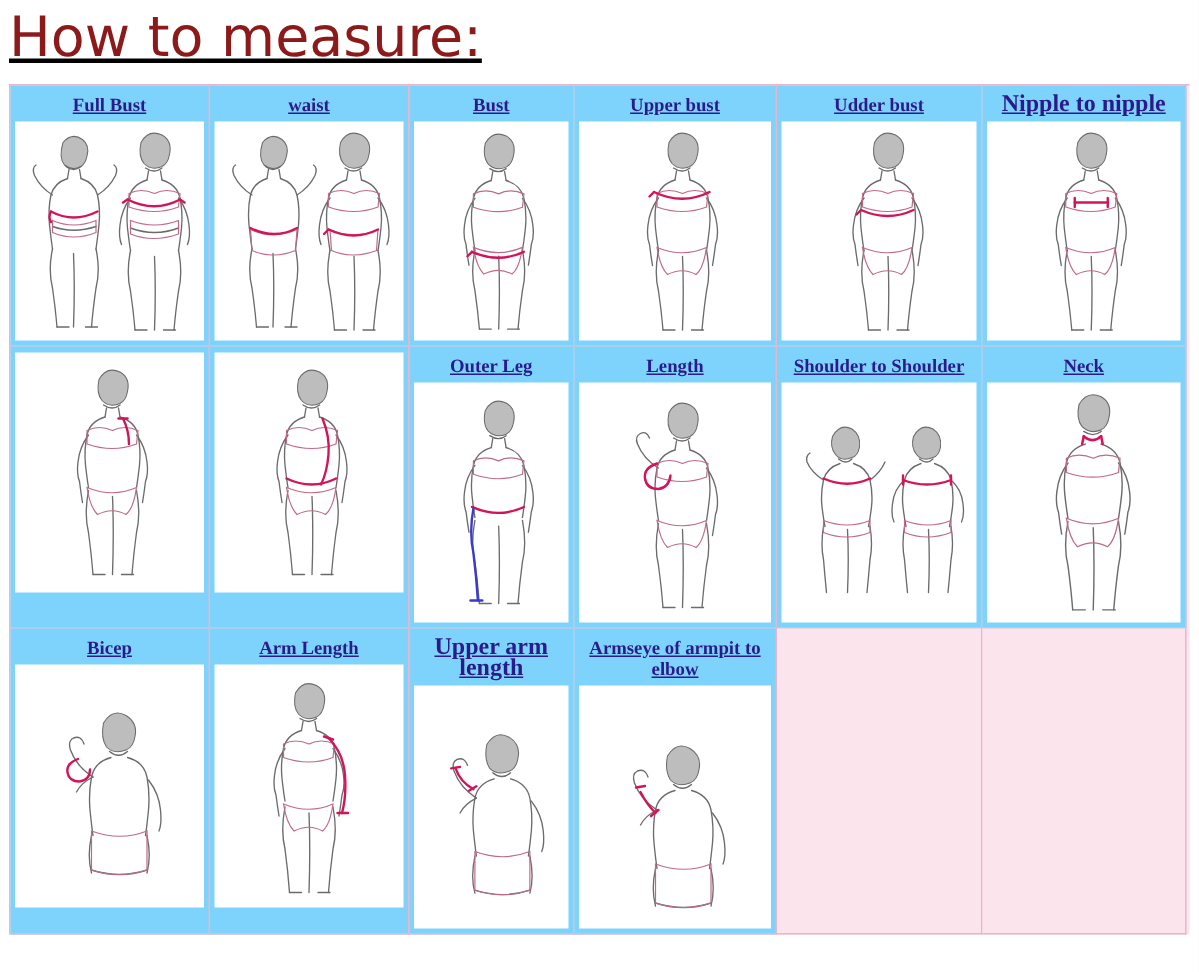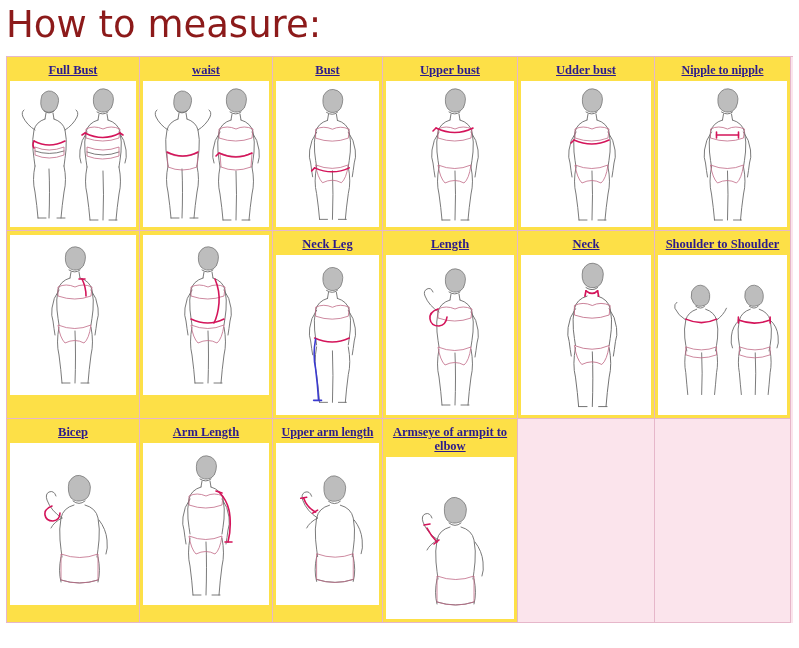--- a/index.html
+++ b/index.html
@@ -11,20 +11,21 @@
     width: 799px;
     height: 648px;
     font-family: "Liberation Serif", serif;
     overflow: hidden;
   }
   #page {
     position: relative;
     width: 799px;
     height: 648px;
     background: #ffffff;
+    text-decoration: underline;
   }
   #title {
     font-family: "DejaVu Sans", sans-serif;
     font-size: 37px;
     font-weight: 400;
     color: #8c1a1a;
     letter-spacing: 0px;
     padding: 2px 0 0 6px;
     line-height: 46px;
     height: 50px;
@@ -38,42 +39,42 @@
     border-top: 1px solid #e6b7ca;
     border-left: 1px solid #e6b7ca;
     background: #fbe4ec;
     display: grid;
     grid-template-columns: 133px 133px 110px 135px 137px 136px;
     grid-auto-rows: auto;
   }
   .cell {
     border-right: 1px solid #e6b7ca;
     border-bottom: 1px solid #e6b7ca;
-    background: #fde047;
+    background: #7dd3fc;
     padding: 4px 3px 3px 3px;
     box-sizing: border-box;
     position: relative;
   }
   .cell.empty {
     background: #fbe4ec;
   }
   .cap {
     display: block;
     text-align: center;
     font-family: "Liberation Serif", serif;
     font-size: 12.5px;
     font-weight: bold;
     color: #2b1a8c;
     text-decoration: underline;
     line-height: 14px;
     margin: 2px 0 4px 0;
     cursor: pointer;
   }
   .cap.small {
-    font-size: 12px;
+    font-size: 16px;
   }
   .art {
     background: #ffffff;
     margin: 0 auto;
     position: relative;
     overflow: hidden;
   }
   .row1 .art { height: 146px; }
   .row2 .art { height: 160px; }
   .row3 .art { height: 162px; }
@@ -322,21 +323,21 @@
             <path class="und" d="M14 46 q8 -4 17 0 q8 -4 17 0 l-1 9 q-16 6 -33 0z"></path>
             <path class="und" d="M14 84 q17 7 33 0 q-2 14 -7 18 q-9 -5 -19 0 q-5 -5 -7 -18z"></path>
             <path class="tape" d="M38 38 q5 12 4 24 q-1 12 -5 20"></path>
             <path class="tape" d="M14 78 q17 8 33 0"></path>
           </g>
         </svg>
       </div>
     </div>
 
     <div class="cell row2">
-      <span class="cap">Neck Leg</span>
+      <span class="cap">Outer Leg</span>
       <div class="art">
         <svg viewBox="0 0 104 152" preserveAspectRatio="xMidYMid meet">
           <g transform="translate(26,2)">
             <path class="hair" d="M22 12 q5 -9 14 -5 q7 4 5 13 q-1 6 -5 8 q-7 3 -12 -2 q-4 -5 -2 -14z"></path>
             <path class="ln" d="M25 29 q6 4 11 0"></path>
             <path class="ln" d="M27 31 l-1 6 M35 31 l1 6"></path>
             <path class="ln" d="M26 37 q-10 3 -12 12 q-2 10 -1 20 q1 9 2 15"></path>
             <path class="ln" d="M36 37 q10 3 12 12 q2 10 1 20 q-1 9 -2 15"></path>
             <path class="ln" d="M15 49 q-6 8 -7 18 q-1 8 1 13 q1 8 2 14"></path>
             <path class="ln" d="M47 49 q6 8 7 18 q1 8 -1 13 q-1 8 -2 14"></path>
@@ -366,44 +367,20 @@
 
             <path class="ln" d="M23 51 q-10 -6 -14 -16 q-2 -5 2 -7 q4 -2 6 3"></path>
             <path class="ln" d="M55 51 q6 8 7 18 q1 8 -1 13 q-1 8 -2 14"></path>
             <path class="ln" d="M23 88 q-3 16 0 28 q2 15 3 28"></path>
             <path class="ln" d="M55 88 q3 16 0 28 q-2 15 -3 28"></path>
             <path class="ln" d="M39 92 q1 24 0 52"></path>
             <path class="ln" d="M26 144 l8 0 M45 144 l8 0"></path>
             <path class="und" d="M22 48 q8 -4 17 0 q8 -4 17 0 l-1 9 q-16 6 -33 0z"></path>
             <path class="und" d="M22 86 q17 7 33 0 q-2 14 -7 18 q-9 -5 -19 0 q-5 -5 -7 -18z"></path>
             <path class="tape" d="M22 48 q-9 3 -8 10 q1 7 9 7 q7 -1 8 -9"></path>
-          </g>
-        </svg>
-      </div>
-    </div>
-
-    <div class="cell row2">
-      <span class="cap">Neck</span>
-      <div class="art">
-        <svg viewBox="0 0 106 152" preserveAspectRatio="xMidYMid meet">
-          <g transform="translate(28,2)">
-            <path class="hair" d="M22 12 q5 -9 14 -5 q7 4 5 13 q-1 6 -5 8 q-7 3 -12 -2 q-4 -5 -2 -14z"></path>
-            <path class="ln" d="M25 29 q6 4 11 0"></path>
-            <path class="ln" d="M26 37 q-10 3 -12 12 q-2 10 -1 20 q1 9 2 15"></path>
-            <path class="ln" d="M36 37 q10 3 12 12 q2 10 1 20 q-1 9 -2 15"></path>
-            <path class="ln" d="M15 49 q-6 8 -7 18 q-1 8 1 13 q1 8 2 14"></path>
-            <path class="ln" d="M47 49 q6 8 7 18 q1 8 -1 13 q-1 8 -2 14"></path>
-            <path class="ln" d="M15 86 q-3 16 0 28 q2 15 3 28"></path>
-            <path class="ln" d="M47 86 q3 16 0 28 q-2 15 -3 28"></path>
-            <path class="ln" d="M31 90 q1 24 0 52"></path>
-            <path class="ln" d="M18 142 l8 0 M37 142 l8 0"></path>
-            <path class="und" d="M14 46 q8 -4 17 0 q8 -4 17 0 l-1 9 q-16 6 -33 0z"></path>
-            <path class="und" d="M14 84 q17 7 33 0 q-2 14 -7 18 q-9 -5 -19 0 q-5 -5 -7 -18z"></path>
-            <path class="tape" d="M25 32 q6 5 11 0"></path>
-            <path class="tape" d="M25 32 l-1 5 M36 32 l1 5"></path>
           </g>
         </svg>
       </div>
     </div>
 
     <div class="cell row2">
       <span class="cap">Shoulder to Shoulder</span>
       <div class="art">
         <svg viewBox="0 0 130 152" preserveAspectRatio="xMidYMid meet">
 
@@ -427,20 +404,44 @@
             <path class="ln" d="M25 30 q-9 3 -11 11 q-2 9 -1 18 q1 8 2 13"></path>
             <path class="ln" d="M34 30 q9 3 11 11 q2 9 1 18 q-1 8 -2 13"></path>
             <path class="ln" d="M14 41 q-7 6 -8 16 q-1 8 1 12"></path>
             <path class="ln" d="M45 41 q7 6 8 16 q1 8 -1 12"></path>
             <path class="ln" d="M14 72 q-2 12 0 22 q1 12 2 22"></path>
             <path class="ln" d="M45 72 q2 12 0 22 q-1 12 -2 22"></path>
             <path class="ln" d="M30 74 q1 20 0 42"></path>
             <path class="und" d="M14 68 q16 6 31 0 l0 8 q-16 6 -31 0z"></path>
             <path class="tape" d="M13 41 q16 6 32 0"></path>
             <path class="tape" d="M13 38 l0 6 M45 38 l0 6"></path>
+          </g>
+        </svg>
+      </div>
+    </div>
+
+    <div class="cell row2">
+      <span class="cap">Neck</span>
+      <div class="art">
+        <svg viewBox="0 0 106 152" preserveAspectRatio="xMidYMid meet">
+          <g transform="translate(28,2)">
+            <path class="hair" d="M22 12 q5 -9 14 -5 q7 4 5 13 q-1 6 -5 8 q-7 3 -12 -2 q-4 -5 -2 -14z"></path>
+            <path class="ln" d="M25 29 q6 4 11 0"></path>
+            <path class="ln" d="M26 37 q-10 3 -12 12 q-2 10 -1 20 q1 9 2 15"></path>
+            <path class="ln" d="M36 37 q10 3 12 12 q2 10 1 20 q-1 9 -2 15"></path>
+            <path class="ln" d="M15 49 q-6 8 -7 18 q-1 8 1 13 q1 8 2 14"></path>
+            <path class="ln" d="M47 49 q6 8 7 18 q1 8 -1 13 q-1 8 -2 14"></path>
+            <path class="ln" d="M15 86 q-3 16 0 28 q2 15 3 28"></path>
+            <path class="ln" d="M47 86 q3 16 0 28 q-2 15 -3 28"></path>
+            <path class="ln" d="M31 90 q1 24 0 52"></path>
+            <path class="ln" d="M18 142 l8 0 M37 142 l8 0"></path>
+            <path class="und" d="M14 46 q8 -4 17 0 q8 -4 17 0 l-1 9 q-16 6 -33 0z"></path>
+            <path class="und" d="M14 84 q17 7 33 0 q-2 14 -7 18 q-9 -5 -19 0 q-5 -5 -7 -18z"></path>
+            <path class="tape" d="M25 32 q6 5 11 0"></path>
+            <path class="tape" d="M25 32 l-1 5 M36 32 l1 5"></path>
           </g>
         </svg>
       </div>
     </div>
 
     <div class="cell row3">
       <span class="cap">Bicep</span>
       <div class="art">
         <svg viewBox="0 0 126 156" preserveAspectRatio="xMidYMid meet">
           <g transform="translate(26,22)">

